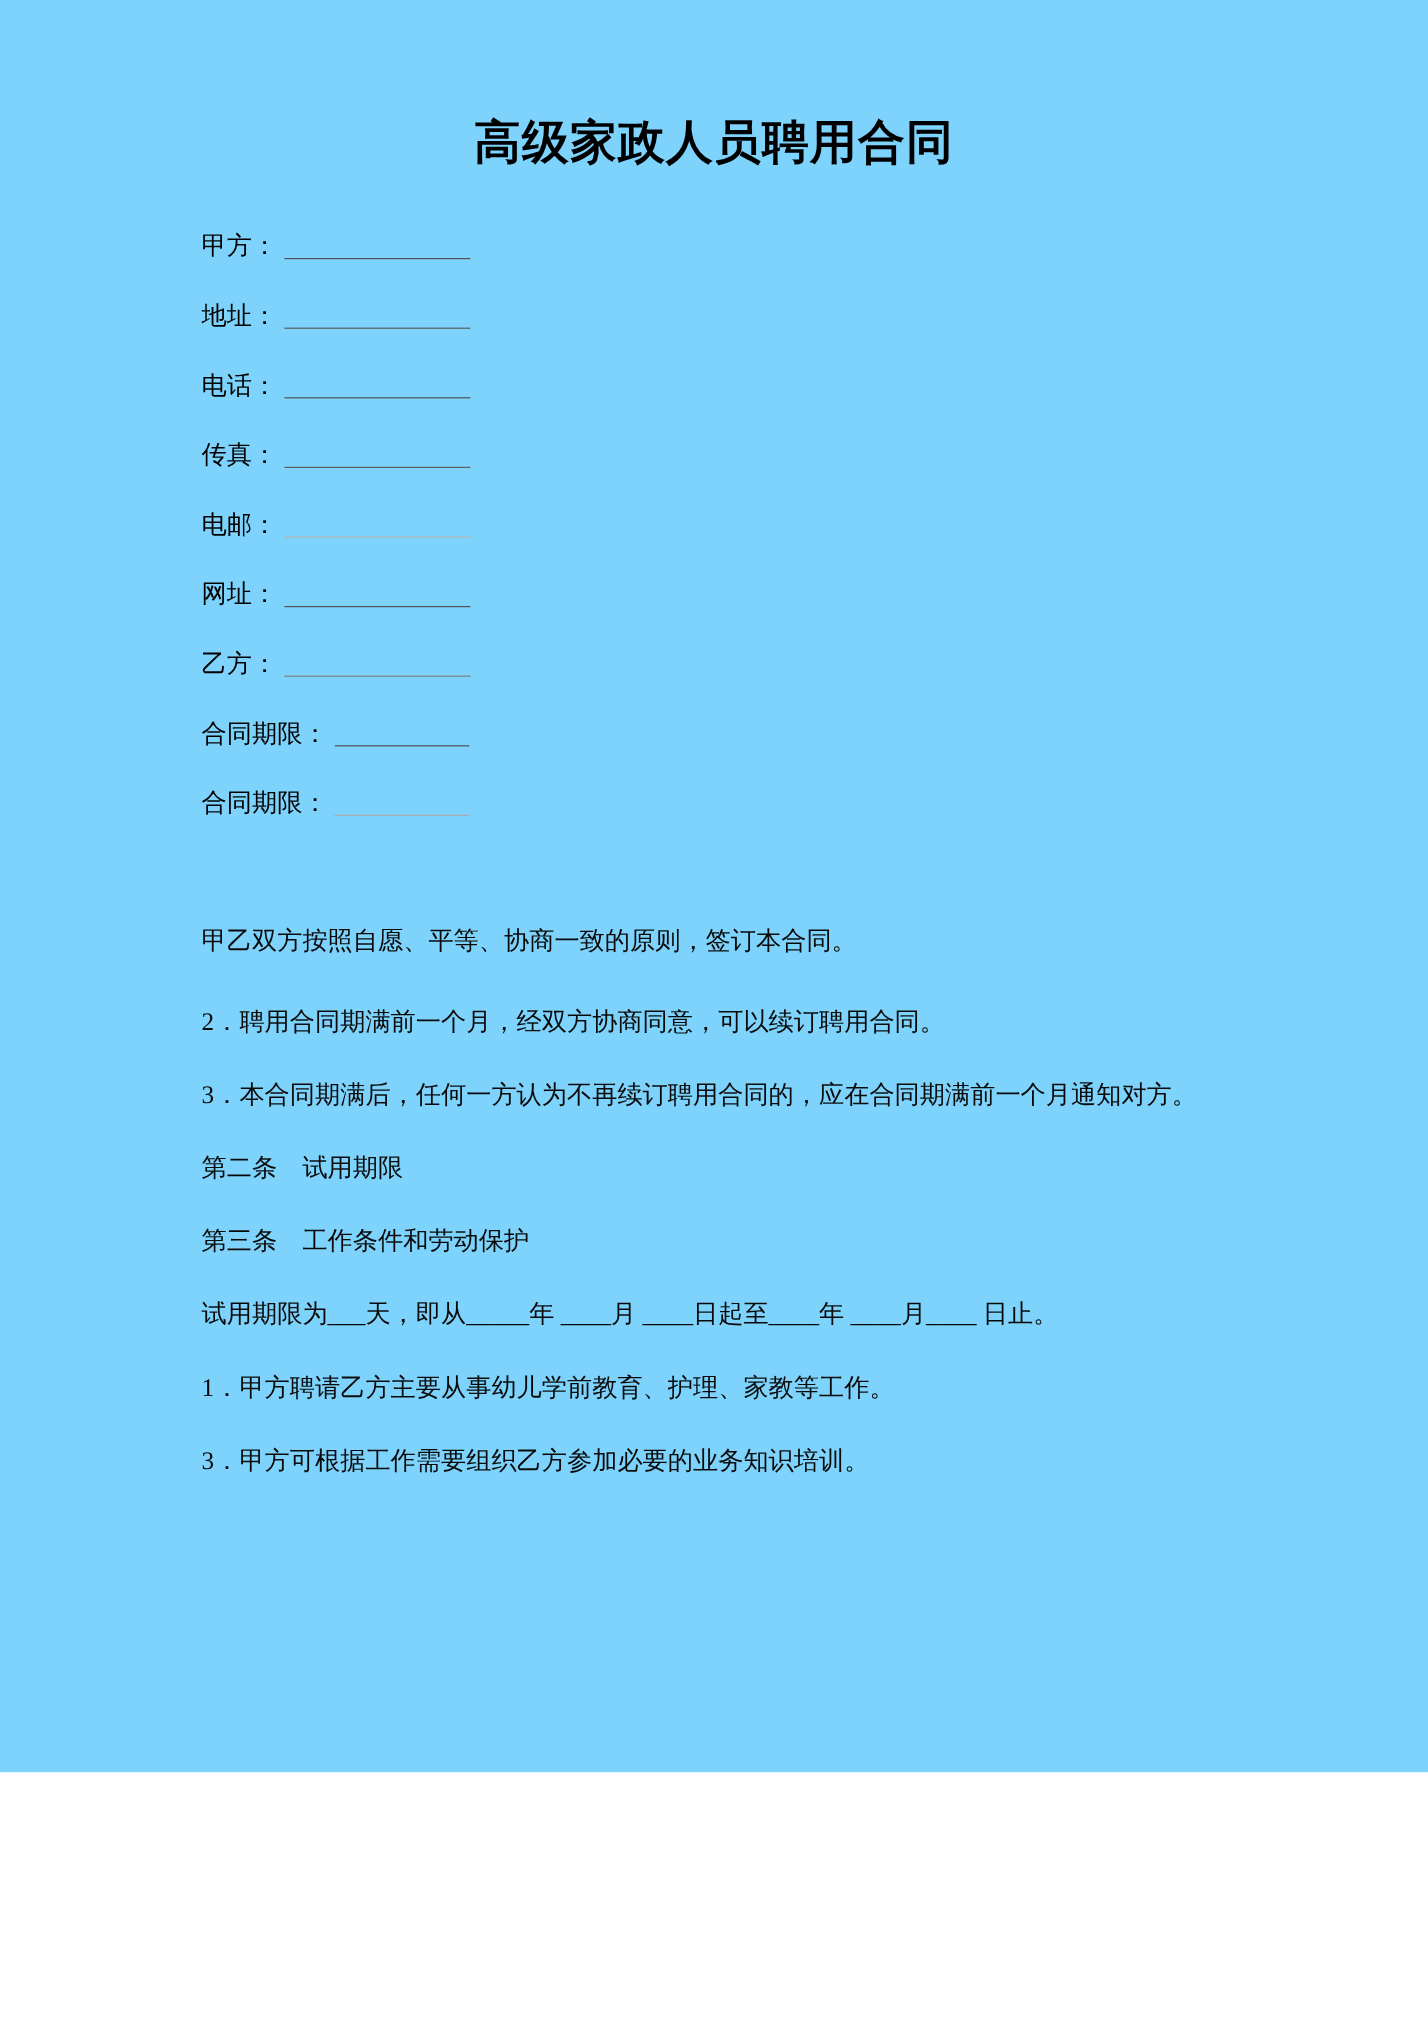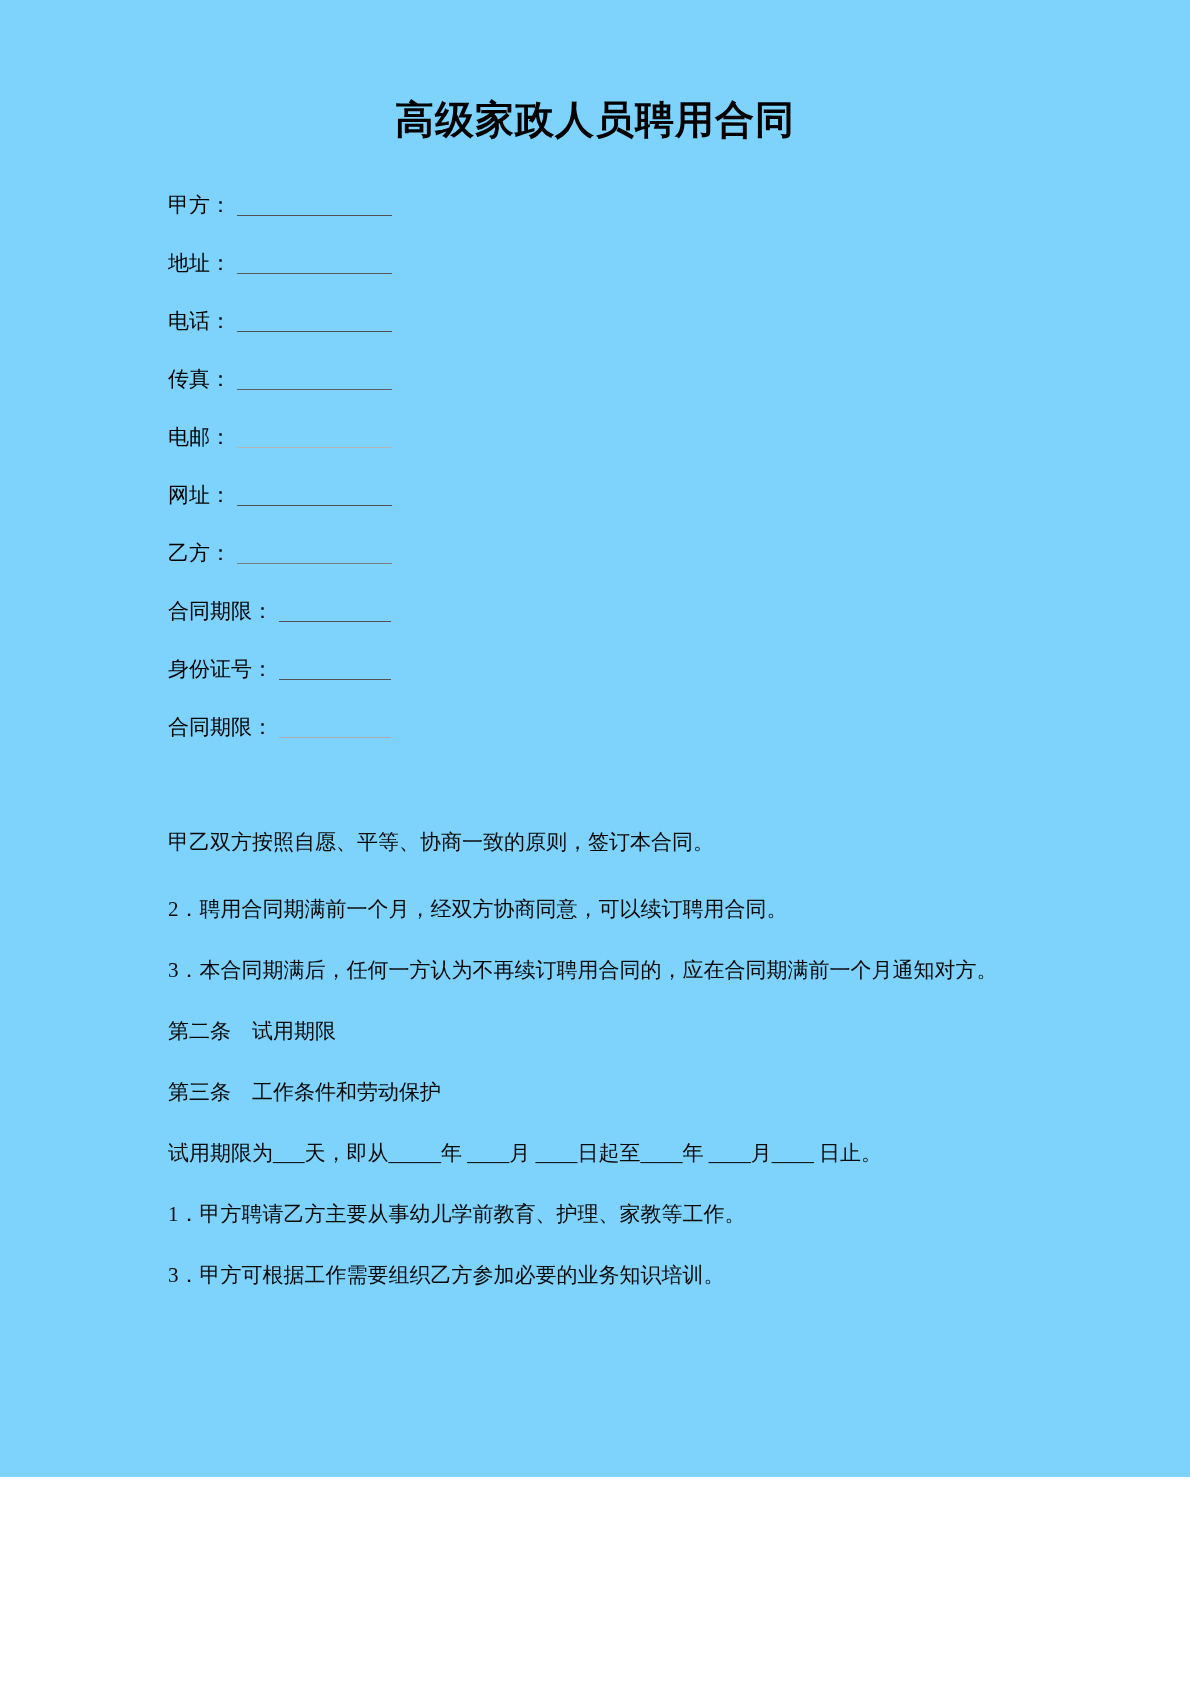--- a/index.html
+++ b/index.html
@@ -87,23 +87,20 @@
     <div class="field-row">
       <span class="field-label">网址：</span><span class="blank-line" style="width: 155px; border-bottom-color: rgb(81, 81, 81);"></span>
     </div>
     <div class="field-row">
       <span class="field-label">乙方：</span><span class="blank-line" style="width: 155px; border-bottom-color: rgb(125, 125, 125);"></span>
     </div>
     <div class="field-row">
       <span class="field-label">合同期限：</span><span class="blank-line" style="width: 112px; border-bottom-color: rgb(81, 81, 81);"></span>
     </div>
     <div class="field-row">
-      <span class="field-label">身份证号：</span><span class="blank-line" style="width: 112px; border-bottom-color: rgb(81, 81, 81);"></span>
-    </div>
-    <div class="field-row">
       <span class="field-label">合同期限：</span><span class="blank-line" style="width: 112px; border-bottom-color: rgb(171, 171, 171);"></span>
     </div>
   </div>
 
   <div class="body-text">
     <div class="intro-block">
       <p>甲乙双方按照自愿、平等、协商一致的原则，签订本合同。</p>
     </div>
     <p class="clause-line">2．聘用合同期满前一个月，经双方协商同意，可以续订聘用合同。</p>
     <p class="clause-line">3．本合同期满后，任何一方认为不再续订聘用合同的，应在合同期满前一个月通知对方。</p>

